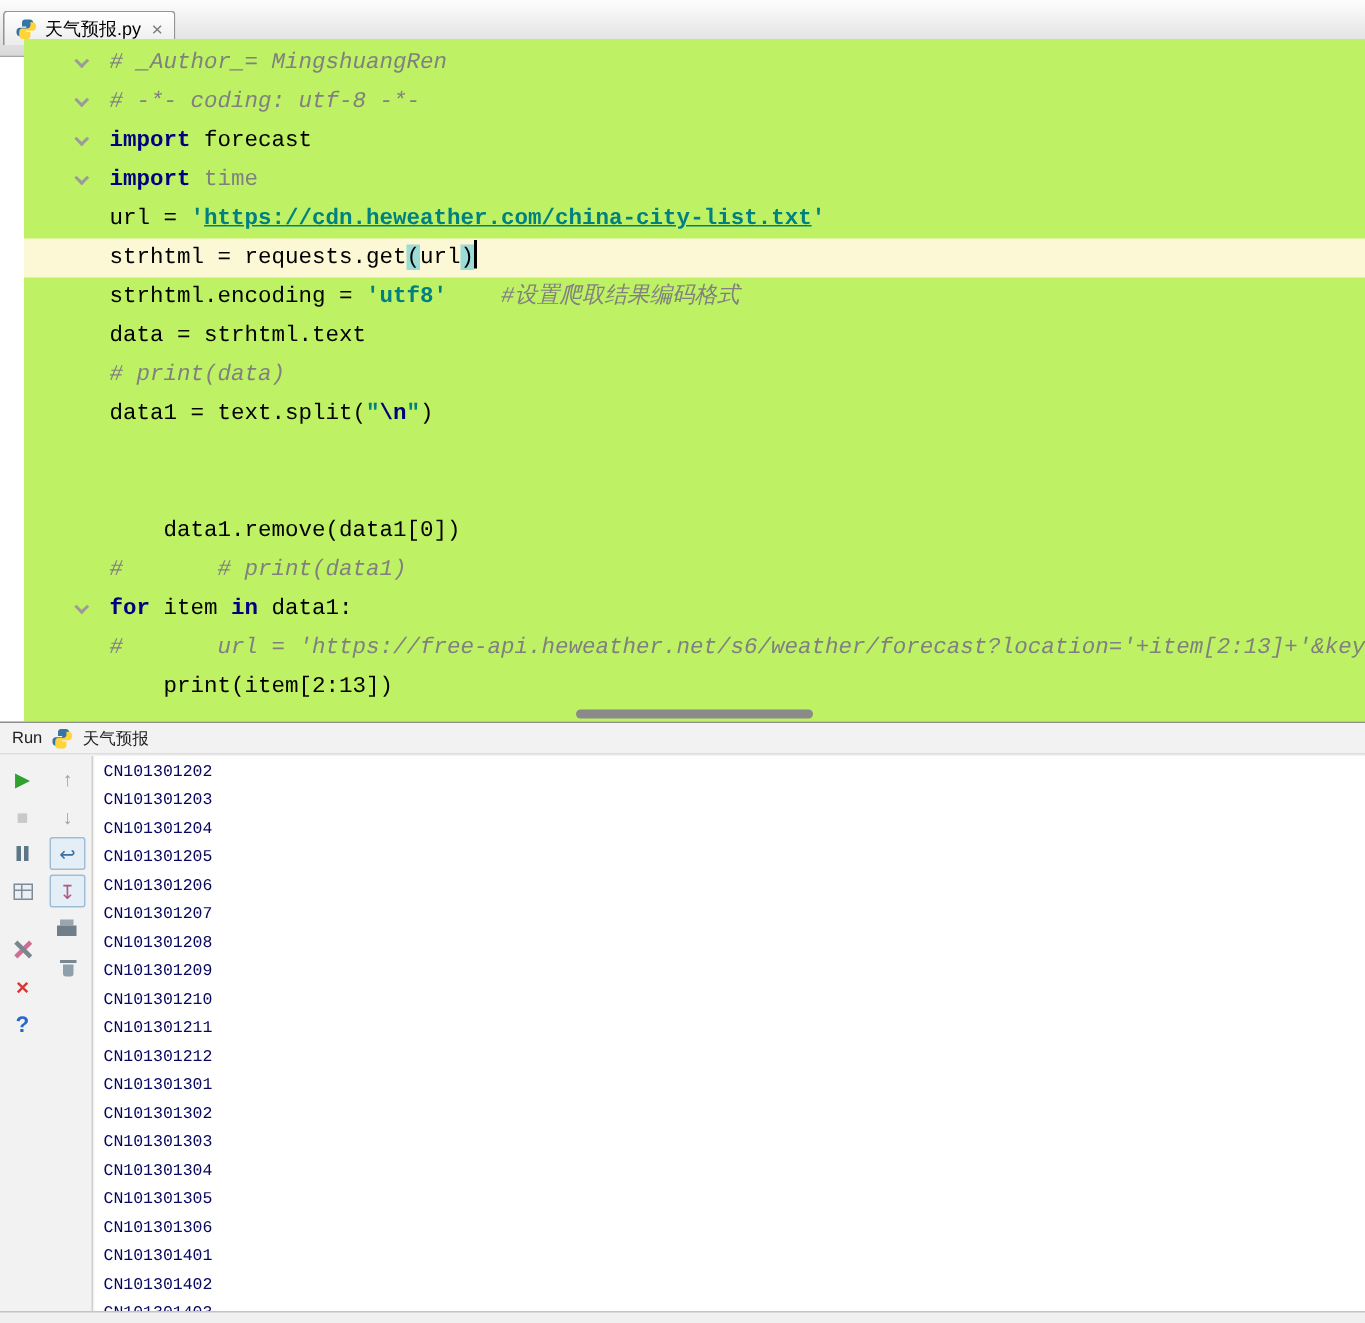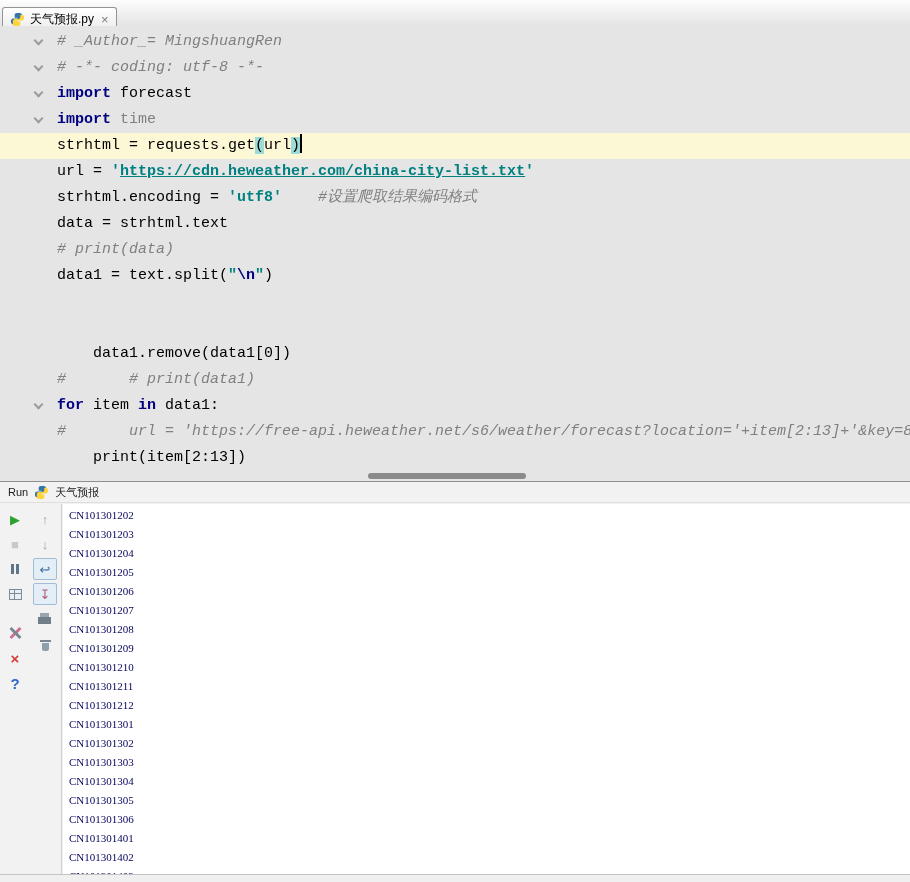--- a/index.html
+++ b/index.html
@@ -11,21 +11,21 @@
   .tabbar{height:38px;background:linear-gradient(#fdfdfd,#d9d9d9);
           border-bottom:1px solid #a6a6a6;display:flex;align-items:center;padding-left:2px}
   .tab{height:23px;display:flex;align-items:center;gap:5px;padding:0 7px;
        background:linear-gradient(#ffffff,#ececec);border:1px solid #949494;border-bottom:none;
        border-radius:3px 3px 0 0;font-size:12px;color:#000}
   .tabclose{color:#7b7b7b;font-size:13px;margin-left:2px;cursor:pointer;line-height:1}
   .pyicon{width:15px;height:15px;display:inline-block}
   .pyicon svg{width:15px;height:15px;display:block}
 
   
-  .editor{position:absolute;top:26px;left:0;right:0;height:455px;background:#e5e5e5;overflow:hidden}
+  .editor{position:absolute;top:26px;left:16px;right:0;height:455px;background:#bef264;overflow:hidden}
   #code-lines{padding-top:3px}
   .code-line{display:flex;height:26px;line-height:26px;
              font-family:"Liberation Mono","DejaVu Sans Mono",monospace;font-size:15px;white-space:pre}
   .caret-line{background:#FCF7D4}
   .gutter{width:57px;flex:none;position:relative}
   .chev{position:absolute;left:35px;top:8px;width:7px;height:7px;
         border-right:2px solid #9b9b9b;border-bottom:2px solid #9b9b9b;transform:rotate(45deg)}
   .code-text{flex:none}
   .tok-plain{color:#000}
   .tok-kw{color:#000080;font-weight:bold}
@@ -64,21 +64,21 @@
   .ic-tools::before{content:"";position:absolute;left:6px;top:0;width:3px;height:14px;background:#cf6d95;transform:rotate(45deg)}
   .ic-tools::after{content:"";position:absolute;left:6px;top:0;width:3px;height:14px;background:#7a8791;transform:rotate(-45deg)}
   .ic-printer{width:14px;height:12px;position:relative;display:block}
   .ic-printer::before{content:"";position:absolute;left:2px;top:0;width:9px;height:4px;background:#9aa5ad}
   .ic-printer::after{content:"";position:absolute;left:0;top:4px;width:13px;height:7px;background:#6f7e88}
   .ic-trash{width:11px;height:13px;position:relative;display:block}
   .ic-trash::before{content:"";position:absolute;left:0;top:2px;width:11px;height:2px;background:#7a8791}
   .ic-trash::after{content:"";position:absolute;left:2px;top:5px;width:7px;height:8px;background:#8da0ac;border-radius:0 0 2px 2px}
 
   .console{position:absolute;left:63px;top:0;right:0;bottom:0;background:#fff;overflow:hidden;padding:2px 0 0 6px}
-  .console-line{font-family:Liberation Serif, serif;
+  .console-line{font-family:Liberation Mono, monospace;
                 font-size:11px;line-height:19px;color:#06065e;white-space:pre}
 
   .statusbar{position:absolute;left:0;right:0;bottom:0;height:8px;background:#f0f0f0;border-top:1px solid #c4c4c4}
 </style>
 </head>
 <body>
 
 <div class="app">
 
   <div class="tabbar">
@@ -93,22 +93,22 @@
       <span class="tabclose">×</span>
     </div>
   </div>
 
   <div class="editor">
     <div id="code-lines">
         <div class="code-line"><span class="gutter"><i class="chev"></i></span><span class="code-text"><span class="tok-com"># _Author_= MingshuangRen</span></span></div>
         <div class="code-line"><span class="gutter"><i class="chev"></i></span><span class="code-text"><span class="tok-com"># -*- coding: utf-8 -*-</span></span></div>
         <div class="code-line"><span class="gutter"><i class="chev"></i></span><span class="code-text"><span class="tok-kw">import</span><span class="tok-plain"> forecast</span></span></div>
         <div class="code-line"><span class="gutter"><i class="chev"></i></span><span class="code-text"><span class="tok-kw">import</span><span class="tok-dim"> time</span></span></div>
+        <div class="code-line"><span class="gutter"></span><span class="code-text"><span class="tok-plain">url = </span><span class="tok-str">'</span><span class="tok-url">https://cdn.heweather.com/china-city-list.txt</span><span class="tok-str">'</span></span></div>
         <div class="code-line caret-line"><span class="gutter"></span><span class="code-text"><span class="tok-plain">strhtml = requests.get</span><span class="tok-paren">(</span><span class="tok-plain">url</span><span class="tok-paren">)</span><span class="caret"></span></span></div>
-        <div class="code-line"><span class="gutter"></span><span class="code-text"><span class="tok-plain">url = </span><span class="tok-str">'</span><span class="tok-url">https://cdn.heweather.com/china-city-list.txt</span><span class="tok-str">'</span></span></div>
         <div class="code-line"><span class="gutter"></span><span class="code-text"><span class="tok-plain">strhtml.encoding = </span><span class="tok-str">'utf8'</span><span class="tok-plain">    </span><span class="tok-com">#设置爬取结果编码格式</span></span></div>
         <div class="code-line"><span class="gutter"></span><span class="code-text"><span class="tok-plain">data = strhtml.text</span></span></div>
         <div class="code-line"><span class="gutter"></span><span class="code-text"><span class="tok-com"># print(data)</span></span></div>
         <div class="code-line"><span class="gutter"></span><span class="code-text"><span class="tok-plain">data1 = text.split(</span><span class="tok-str">"</span><span class="tok-esc">\n</span><span class="tok-str">"</span><span class="tok-plain">)</span></span></div>
         <div class="code-line"><span class="gutter"></span></div>
         <div class="code-line"><span class="gutter"></span></div>
         <div class="code-line"><span class="gutter"></span><span class="code-text"><span class="tok-plain">    data1.remove(data1[0])</span></span></div>
         <div class="code-line"><span class="gutter"></span><span class="code-text"><span class="tok-com">#       # print(data1)</span></span></div>
         <div class="code-line"><span class="gutter"><i class="chev"></i></span><span class="code-text"><span class="tok-kw">for</span><span class="tok-plain"> item </span><span class="tok-kw">in</span><span class="tok-plain"> data1:</span></span></div>
         <div class="code-line"><span class="gutter"></span><span class="code-text"><span class="tok-com">#       url = 'https://free-api.heweather.net/s6/weather/forecast?location='+item[2:13]+'&amp;key=871</span></span></div>

